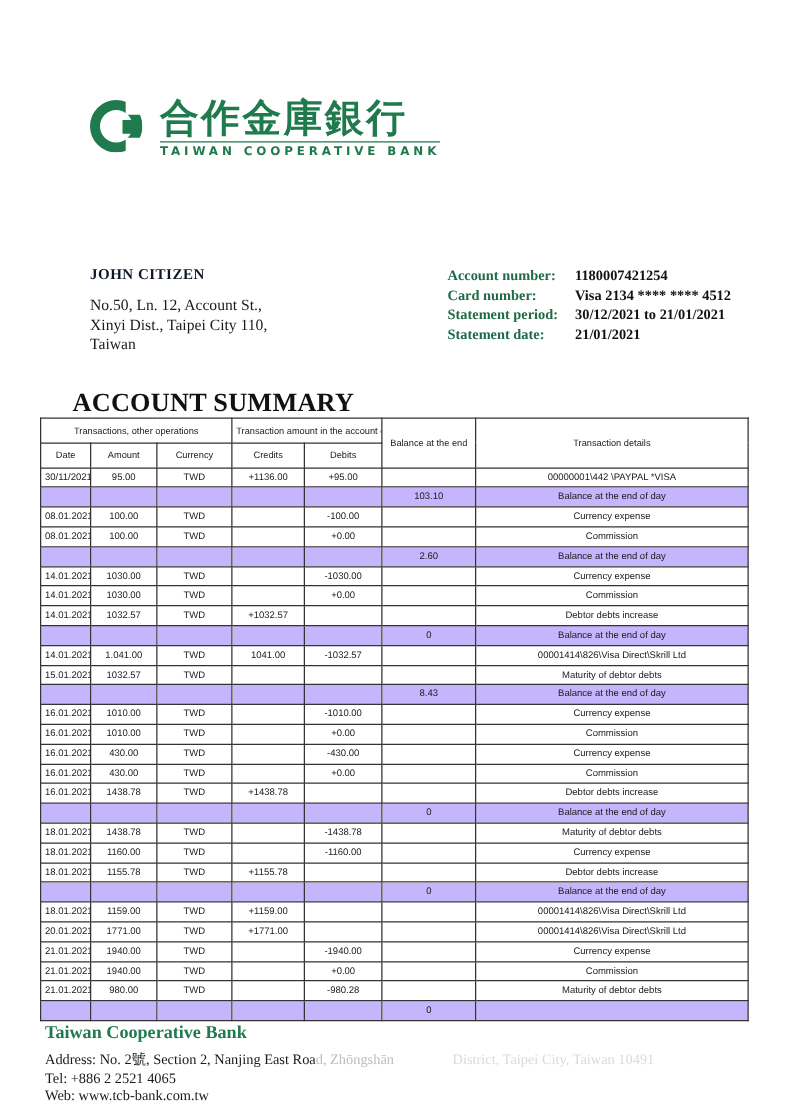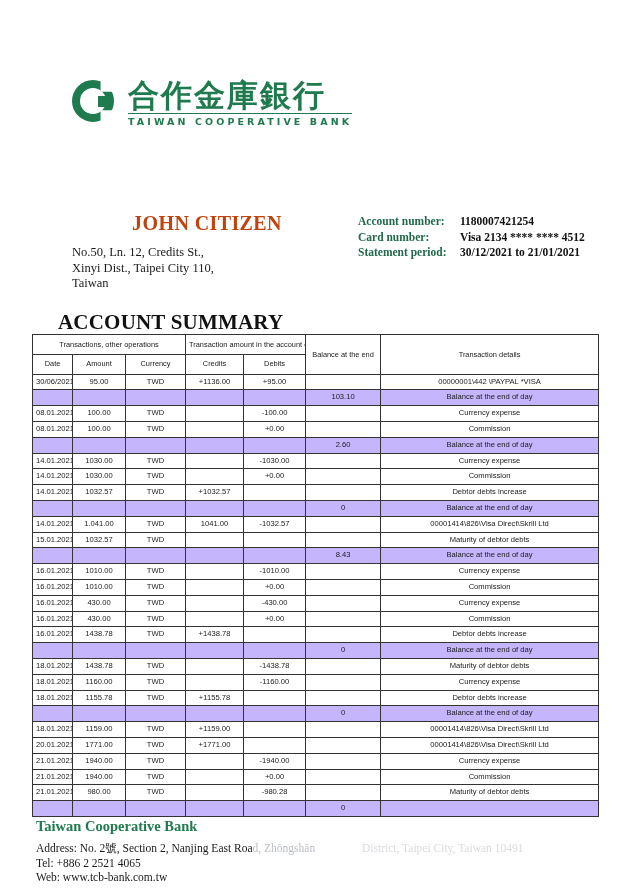--- a/index.html
+++ b/index.html
@@ -82,26 +82,25 @@
 
   
   .customer {
     position: absolute;
     left: 72px;
     top: 212px;
     width: 270px;
   }
   .customer-name {
     font-family: "Liberation Serif", serif;
-    font-size: 20px;
-    font-weight: 700;
-    color: #c2410c;
+    font-size: 12px;
+    font-weight: 700;
+    color: #0f172a;
     letter-spacing: 0.4px;
     margin-bottom: 10px;
-    text-align: center;
   }
   .customer-addr {
     font-size: 12.5px;
     line-height: 15.5px;
     color: #1a1a1a;
   }
 
   
   .meta {
     position: absolute;
@@ -230,38 +229,42 @@
     <div class="logo-text">
       <div class="logo-cjk">合作金庫銀行</div>
       <div class="logo-rule"></div>
       <div class="logo-en">TAIWAN COOPERATIVE BANK</div>
     </div>
   </div>
 
   <div class="customer">
     <div class="customer-name">JOHN CITIZEN</div>
     <div class="customer-addr">
-      <div>No.50, Ln. 12, Credits St.,</div>
+      <div>No.50, Ln. 12, Account St.,</div>
       <div>Xinyi Dist., Taipei City 110,</div>
       <div>Taiwan</div>
     </div>
   </div>
 
   <div class="meta">
     <div class="meta-row">
       <span class="meta-label">Account number:</span>
       <span class="meta-value">1180007421254</span>
     </div>
     <div class="meta-row">
       <span class="meta-label">Card number:</span>
       <span class="meta-value">Visa 2134 **** **** 4512</span>
     </div>
     <div class="meta-row">
       <span class="meta-label">Statement period:</span>
       <span class="meta-value">30/12/2021 to 21/01/2021</span>
+    </div>
+    <div class="meta-row">
+      <span class="meta-label">Statement date:</span>
+      <span class="meta-value">21/01/2021</span>
     </div>
   </div>
 
   <div class="section-title">ACCOUNT SUMMARY</div>
 
   <div class="table-wrap">
     <table class="stmt">
       <colgroup>
         <col class="col-date">
         <col class="col-amount">
@@ -281,21 +284,21 @@
         <tr>
           <th>Date</th>
           <th>Amount</th>
           <th>Currency</th>
           <th>Credits</th>
           <th>Debits</th>
         </tr>
       </thead>
       <tbody id="tbody">
           <tr>
-            <td>30/06/2021</td>
+            <td>30/11/2021</td>
             <td>95.00</td>
             <td>TWD</td>
             <td>+1136.00</td>
             <td>+95.00</td>
             <td></td>
             <td class="details">00000001\442 \PAYPAL *VISA</td>
           </tr>
           <tr class="balance-row">
             <td></td>
             <td></td>

